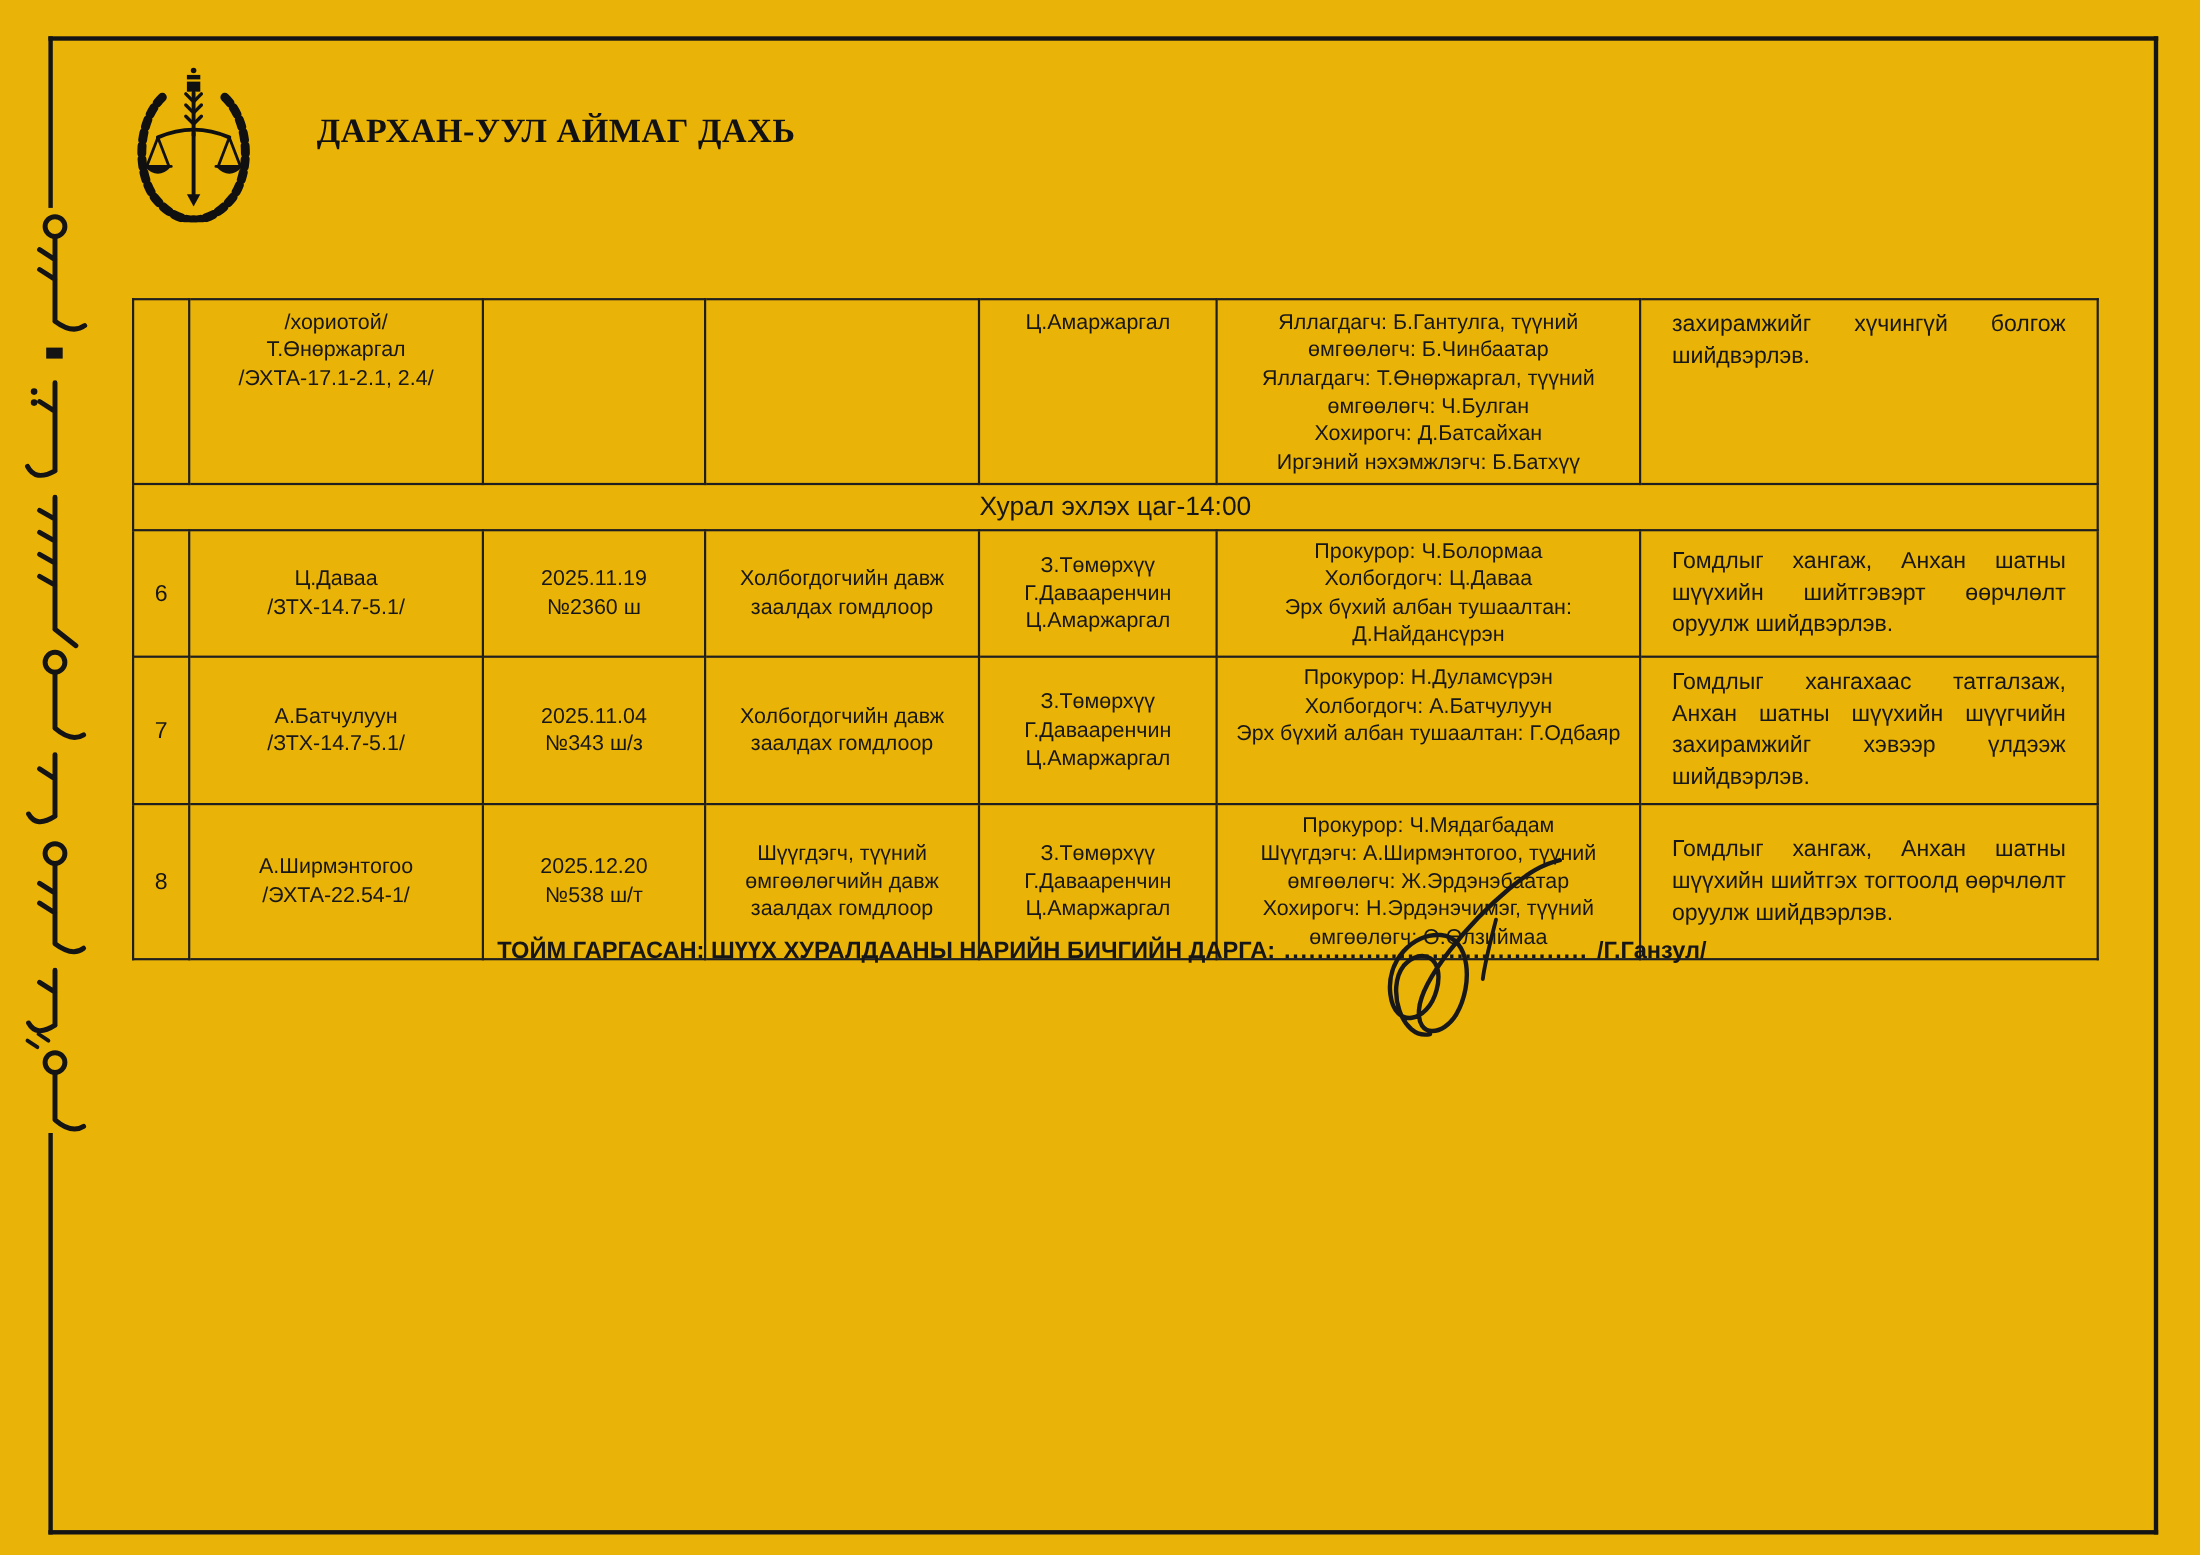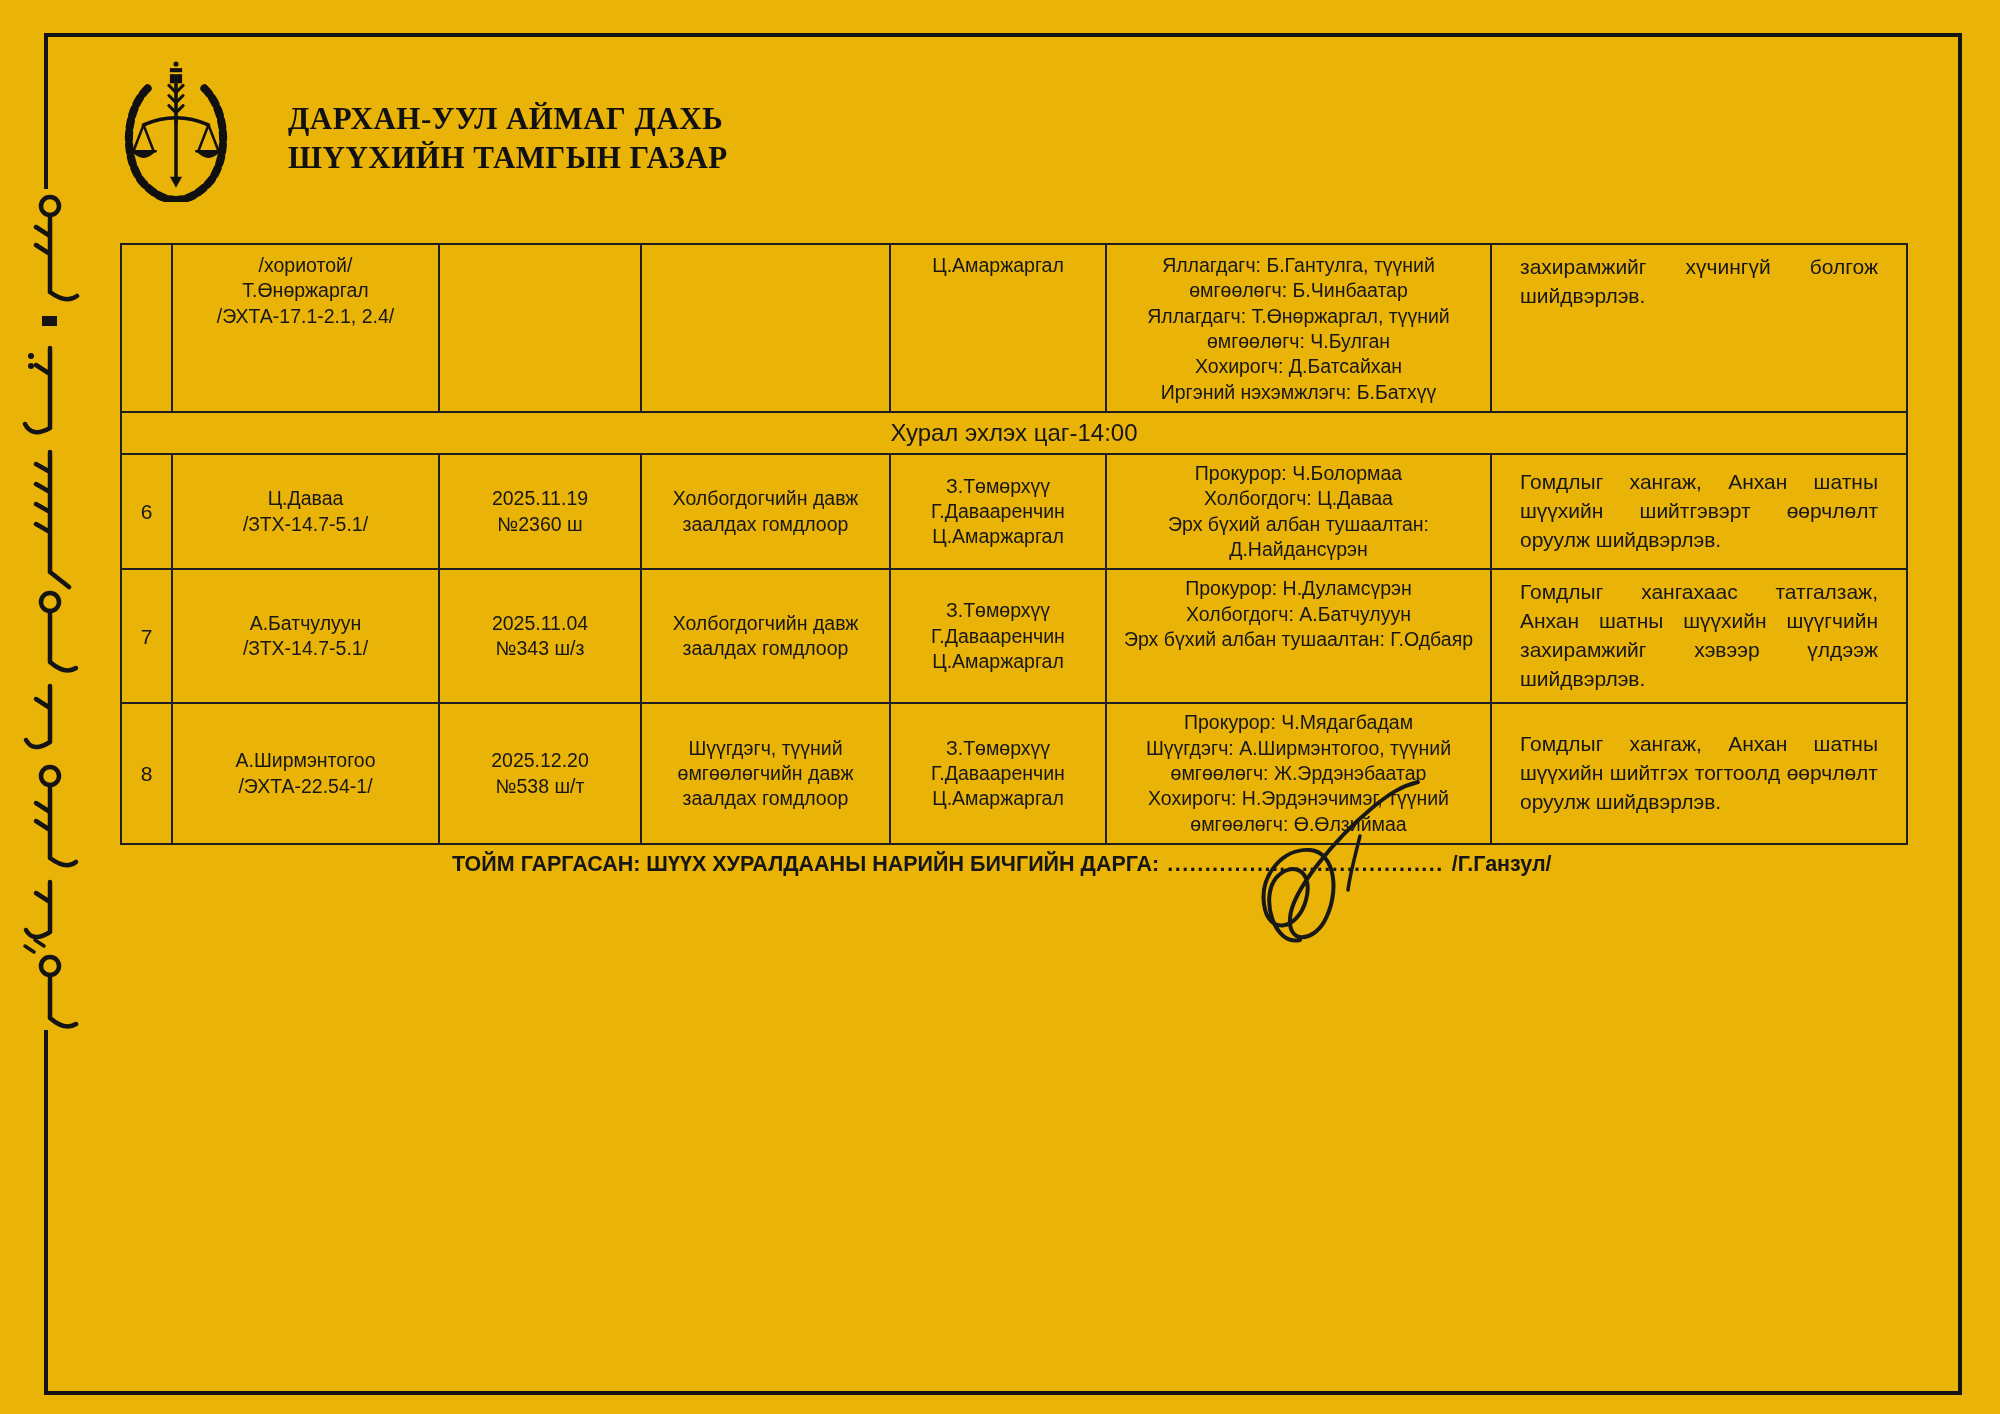--- a/index.html
+++ b/index.html
@@ -17,21 +17,21 @@
   
   #logo{position:absolute;left:120px;top:60px;}
   #org-name{position:absolute;left:288px;top:100px;
             font-family:"Liberation Serif","DejaVu Serif",serif;
             font-weight:bold;font-size:31px;line-height:1.25;letter-spacing:0.5px;color:#111;}
 
   
   #mong-script{position:absolute;left:10px;top:190px;}
 
   
-  table{position:absolute;left:120px;top:243px;border-collapse:collapse;table-layout:fixed;
+  table{position:absolute;left:120px;top:271px;border-collapse:collapse;table-layout:fixed;
         width:1786px;}
   td{border:2.5px solid #1f1f1f;padding:4px 8px;font-size:19.5px;line-height:1.3;
      color:#171717;overflow:hidden;}
   .prewrap{white-space:pre-line;}
   td.num{text-align:center;vertical-align:middle;font-size:21px;}
   td.name,td.date,td.casetype,td.judges{text-align:center;vertical-align:middle;}
   td.participants{text-align:center;vertical-align:top;padding:6px 10px;}
   td.decision{text-align:justify;vertical-align:middle;padding:8px 28px;
               font-size:21px;line-height:1.38;}
   tr.cont td{vertical-align:top;padding-top:8px;}
@@ -80,21 +80,20 @@
         <path d="M11,90 Q23,103 35,90 Z" fill="#101010" stroke="none"></path>
 
         <path d="M87,64 L77,90 M87,64 L97,90 M75,90 H99" stroke-width="2.5"></path>
         <path d="M75,90 Q87,103 99,90 Z" fill="#101010" stroke="none"></path>
       </g>
     </svg>
   </div>
 
   <div id="org-name">
     <div>ДАРХАН-УУЛ АЙМАГ ДАХЬ</div>
-    <div>ШҮҮХИЙН ТАМГЫН ГАЗАР</div>
   </div>
 
   <div id="mong-script">
     <svg width="76" height="845" viewBox="0 0 76 845">
       <g stroke="#141414" stroke-width="4.5" fill="none" stroke-linecap="round">
         <circle cx="40" cy="16" r="9"></circle>
         <path d="M40,25 V102 M40,46 l-14,-9 M40,64 l-14,-9 M40,102 q16,12 27,4"></path>
         <rect x="32" y="126" width="15" height="10" fill="#141414" stroke="none"></rect>
         <path d="M40,158 V238 M40,184 l-14,-9 M40,238 q-18,10 -25,-4"></path>
         <circle cx="21" cy="166" r="3" fill="#141414" stroke="none"></circle>

